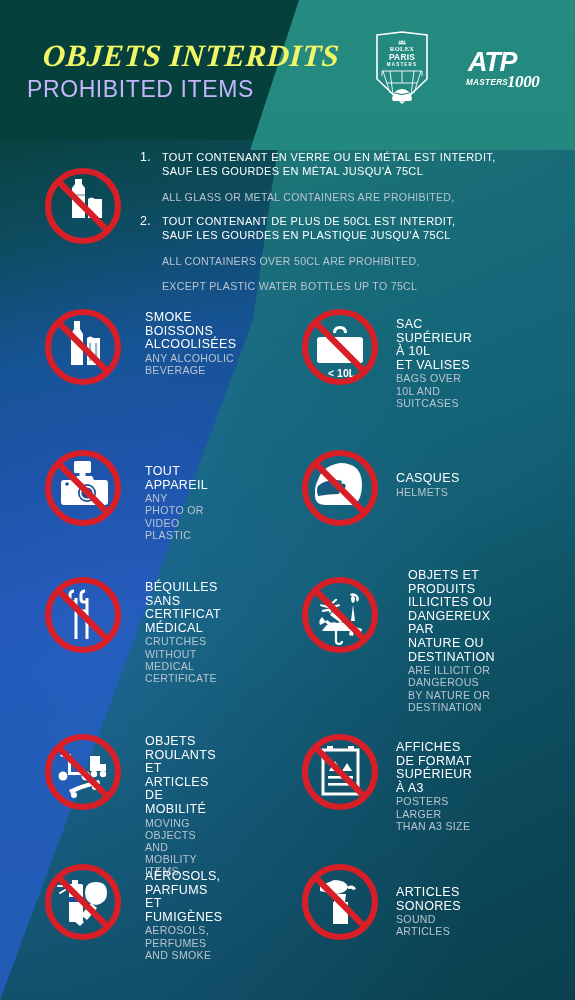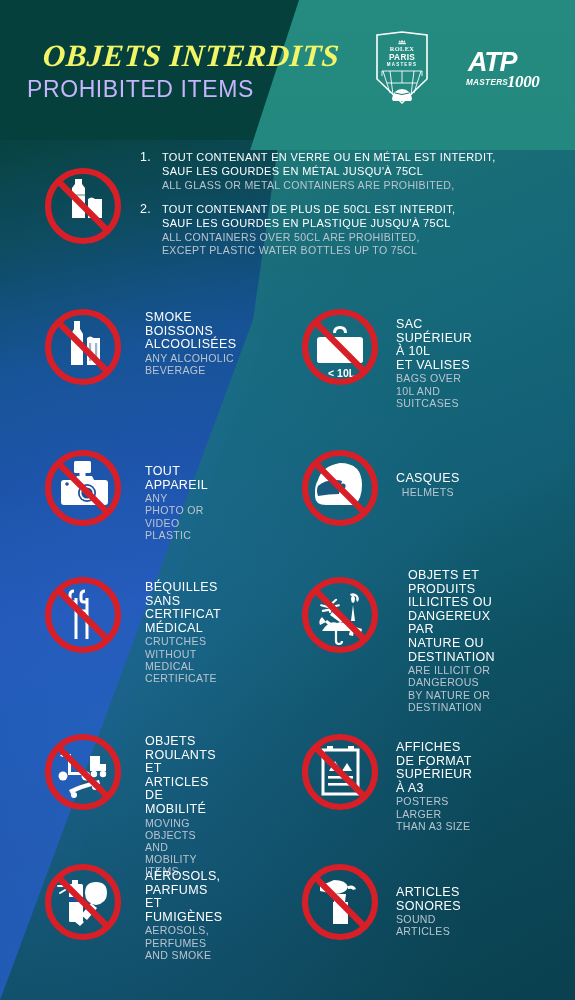--- a/index.html
+++ b/index.html
@@ -97,21 +97,21 @@
 
   
   .numblock{ position:absolute; left:140px; top:150px; width:420px; }
   .numitem{ display:flex; margin-bottom:11px; }
   .num{
     color:#ffffff; font-size:12.5px; line-height:14px;
     width:22px; flex:0 0 22px; letter-spacing:0.3px;
   }
   .numbody{ flex:1 1 auto; }
   .numbody .fr{ font-size:11px; line-height:14px; }
-  .numbody .en{ margin-top:1px; }
+  .numbody .en{ margin-top:13px; }
 
   svg{ display:block; overflow:visible; }
 </style>
 </head>
 <body>
 
 <div id="poster">
 
   <div class="bg-base"></div>
   <div class="bg-wedge"></div>
@@ -273,21 +273,21 @@
       <svg viewBox="0 0 100 100" width="100" height="100">
         <g fill="#ffffff">
           <path d="M50 25 q22 0 22 22 q0 13 -7 20 h-29 q-11 0 -11 -9 v-4 q0 -7 3 -12 q4 -14 22 -17 z"></path>
           <path d="M28 48 q6 -6 18 -6 q4 0 6 1 l-3 13 q-10 0 -21 2 q-2 -6 0 -10 z" fill="#1a5a7e"></path>
           <circle cx="53" cy="48" r="2.6" fill="#1a5a7e"></circle>
         </g>
         <circle cx="50" cy="50" r="35" fill="none" stroke="#d81f27" stroke-width="6.2"></circle>
         <line x1="25.3" y1="25.3" x2="74.7" y2="74.7" stroke="#d81f27" stroke-width="6.2"></line>
       </svg>
     </div>
-    <div class="txt" style="left:106px; top:34px;text-align:center;">
+    <div class="txt" style="left:106px; top:34px;">
       <div class="fr">CASQUES</div>
       <div class="en">HELMETS</div>
     </div>
   </div>
 
   <div class="item" style="left:33px; top:565px;">
     <div class="badge">
       <svg viewBox="0 0 100 100" width="100" height="100">
         <g fill="none" stroke="#ffffff" stroke-width="3" stroke-linejoin="round">
           <path d="M41 26 q-4 0 -4 4 l0 4 q0 3 3 3 l3 0"></path>

